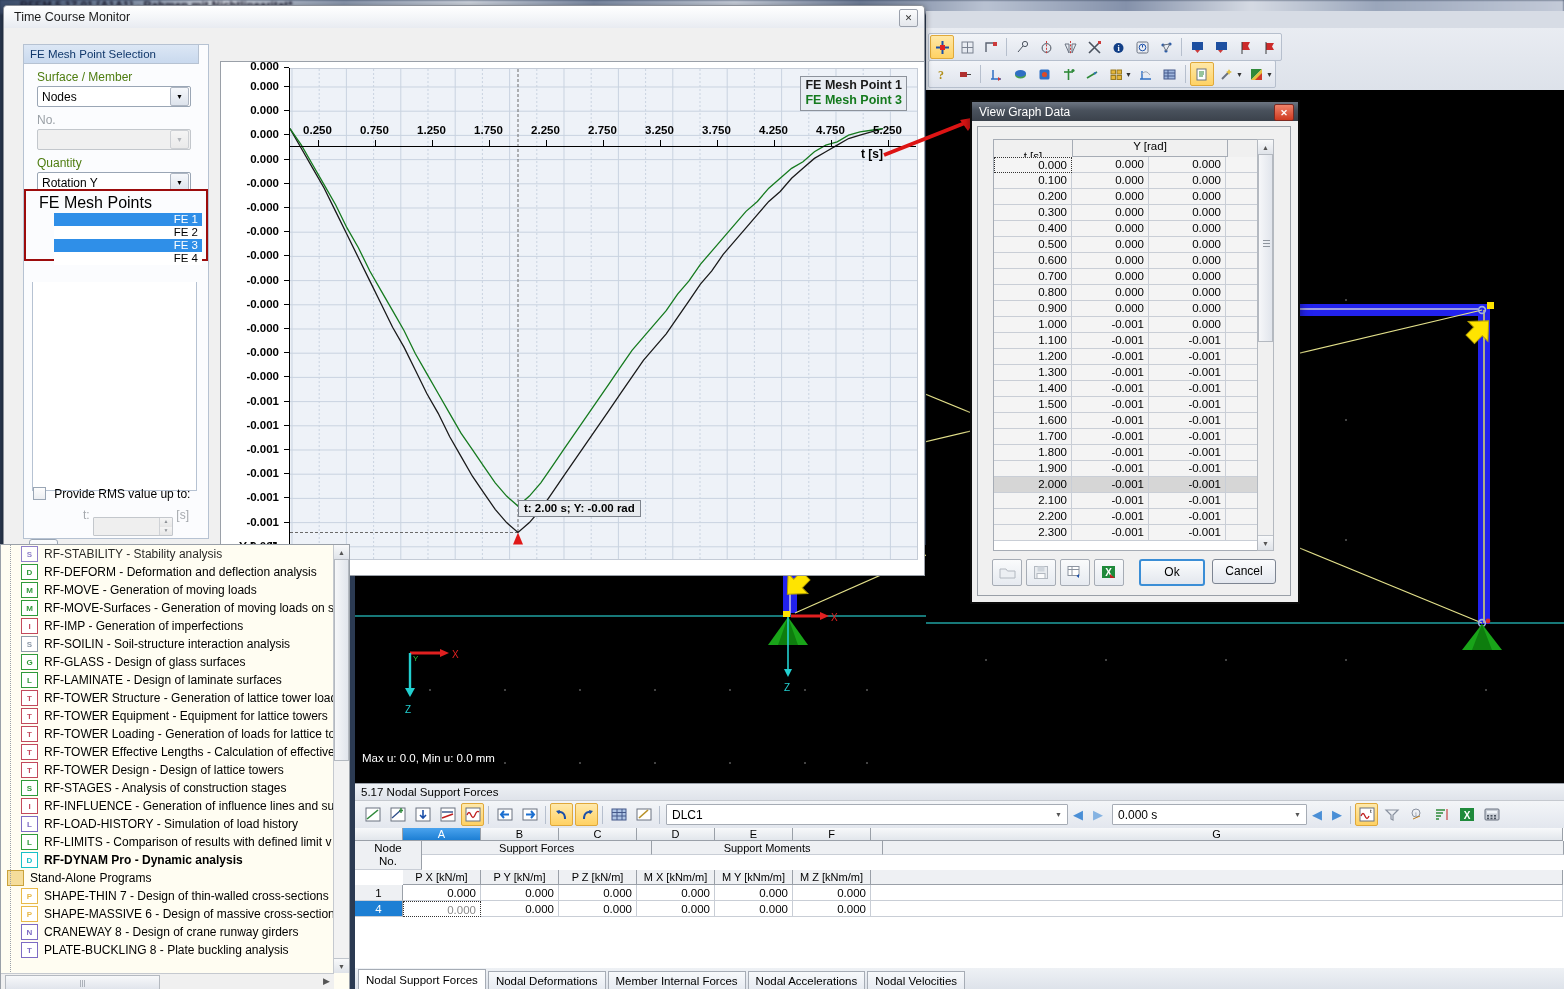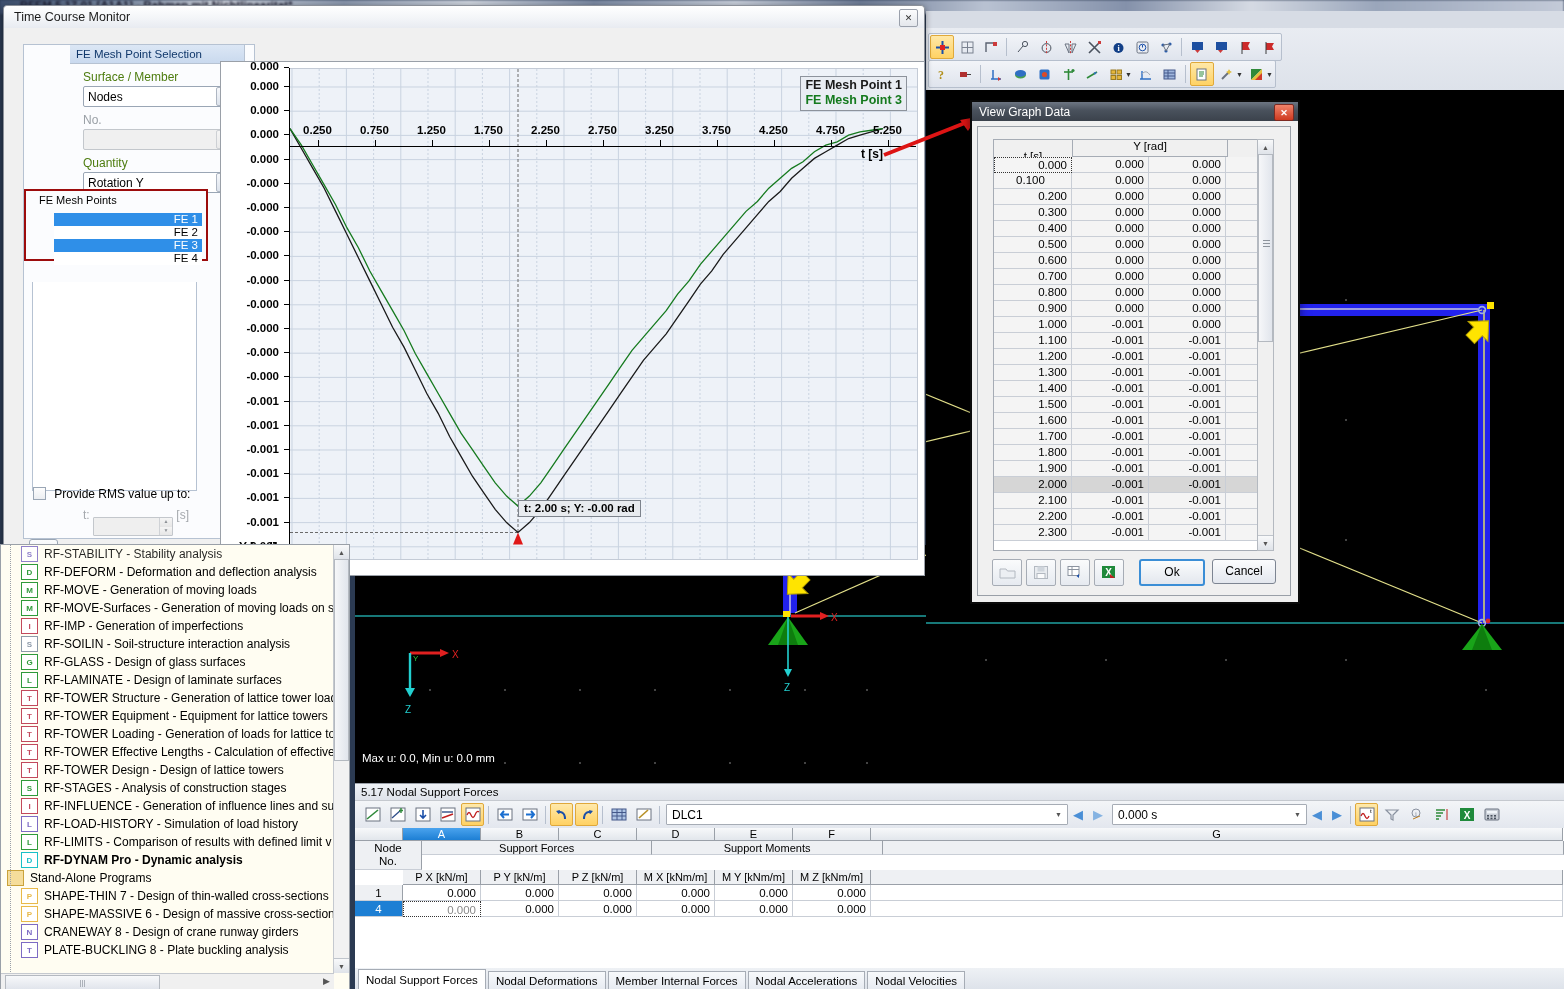--- a/index.html
+++ b/index.html
@@ -42,38 +42,38 @@
   #tcm-title{height:22px;background:linear-gradient(180deg,#ffffff 0%,#f3f5f8 55%,#e8ebf1 100%);
     border-radius:4px 4px 0 0;border-bottom:1px solid #c9cdd4;
     display:flex;align-items:center;padding-left:10px;font-size:12.5px;color:#1b1b1b;}
   .win-close{position:absolute;right:6px;top:3px;width:17px;height:16px;border:1px solid #9aa0ab;
     border-radius:2px;background:linear-gradient(180deg,#fbfcfd,#e4e7ec);
     display:flex;align-items:center;justify-content:center;font-size:9px;color:#333;}
   #tcm-body{position:absolute;left:0;top:22px;width:920px;height:521px;background:#f0f0f0;}
 
   
   #fe-panel{position:absolute;left:19px;top:16px;width:184px;height:493px;
-    background:#fbfcfe;border:1px solid #b6c2d2;padding-left:46px;}
+    background:#fbfcfe;border:1px solid #b6c2d2;}
   #fe-panel-head{height:18px;background:linear-gradient(180deg,#dce7f5,#c9d9ee);
     border-bottom:1px solid #b6c2d2;padding-left:6px;line-height:18px;font-size:11.5px;color:#11386b;
     width:168px;border-right:1px solid #b6c2d2;}
   .fld-label{font-size:12px;color:#4d7c0f;margin:6px 0 2px 13px;}
   .fld-label.dis{color:#9aa0a6;}
   .combo{margin-left:13px;width:152px;height:19px;border:1px solid #9aa6b5;background:#fff;
      display:flex;align-items:center;border-radius:2px;}
   .combo .val{flex:1;padding-left:4px;font-size:12px;}
   .combo .arrow{width:17px;height:17px;margin-right:1px;display:flex;align-items:center;justify-content:center;
      background:linear-gradient(180deg,#f6f8fb,#dde3ec);border:1px solid #aeb6c2;border-radius:2px;font-size:7px;}
   .combo.dis{background:#f0f0f0;border-color:#c3c7cc;}
   .combo.dis .val{color:#a4a8ad;}
   .combo.dis .arrow{color:#b2b6bb;background:linear-gradient(180deg,#f4f4f4,#eaeaea);border-color:#cdd0d4;}
 
   #fe-mesh-box{position:absolute;left:20px;top:161px;width:184px;height:72px;
      border:2px solid #9c0c0c;background:#fbfcfe;box-sizing:border-box;}
-  #fe-mesh-label{padding:3px 0 2px 13px;font-size:11px;}
+  #fe-mesh-label{padding:3px 0 2px 13px;font-size:16px;}
   #fe-list{position:absolute;left:28px;top:22px;width:148px;}
   #fe-list2{position:absolute;left:48px;top:255px;width:163px;height:197px;background:#fff;
      border:1px solid #b6c2d2;border-top:none;}
   .fe-row{height:13px;line-height:13px;text-align:right;padding-right:4px;font-size:11.5px;background:#fff;}
   .fe-row.sel{background:#2f8fe8;color:#fff;}
 
   #rms-wrap{position:absolute;left:28px;top:458px;}
   .chk{width:11px;height:11px;border:1px solid #9aa6b5;background:linear-gradient(180deg,#fdfdfd,#eceef2);
      display:inline-block;vertical-align:-2px;margin-right:5px;}
   .spin{width:78px;height:17px;border:1px solid #c3c7cc;background:#efefef;display:inline-flex;
@@ -686,21 +686,21 @@
         <div class="vg-th" style="width:77px;margin-top:17px;">FE Mesh Point 3</div>
       </div>
       <div id="vgd-rows">
           <div class="vg-tr ">
        <div class="vg-td" style="width:78px;border:1px dotted #333;box-sizing:border-box;">0.000</div>
        <div class="vg-td" style="width:77px;">0.000</div>
        <div class="vg-td" style="width:77px;">0.000</div>
        <div class="vg-td" style="width:34px;border-right:none;"></div>
     </div>
           <div class="vg-tr ">
-       <div class="vg-td" style="width:78px;text-align:center;">0.100</div>
+       <div class="vg-td" style="width:78px;">0.100</div>
        <div class="vg-td" style="width:77px;">0.000</div>
        <div class="vg-td" style="width:77px;">0.000</div>
        <div class="vg-td" style="width:34px;border-right:none;"></div>
     </div>
           <div class="vg-tr ">
        <div class="vg-td" style="width:78px;">0.200</div>
        <div class="vg-td" style="width:77px;">0.000</div>
        <div class="vg-td" style="width:77px;">0.000</div>
        <div class="vg-td" style="width:34px;border-right:none;"></div>
     </div>

